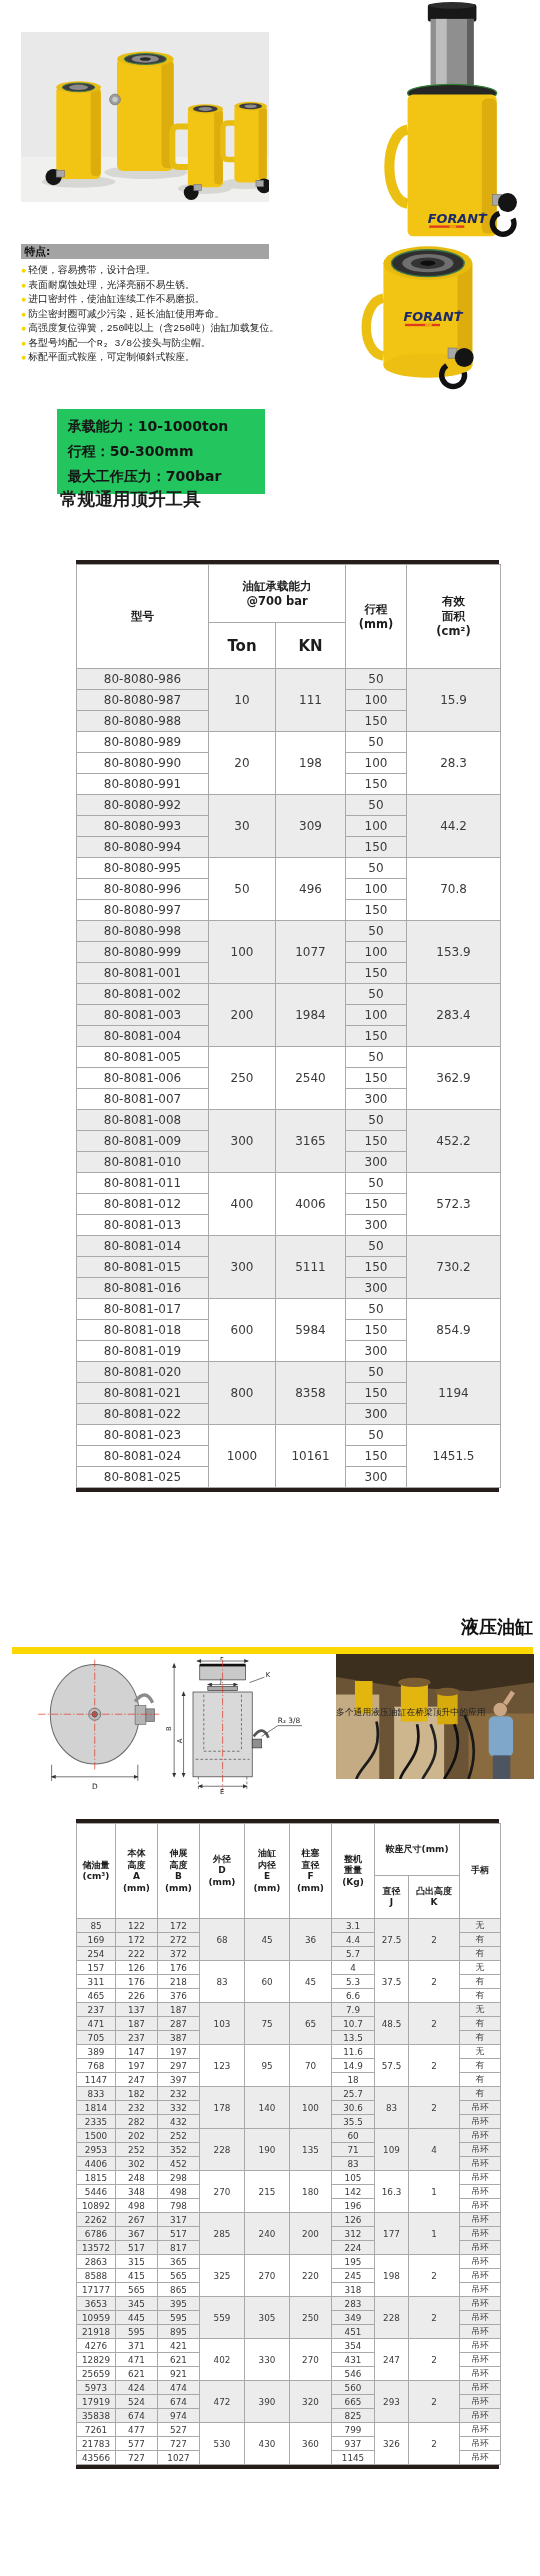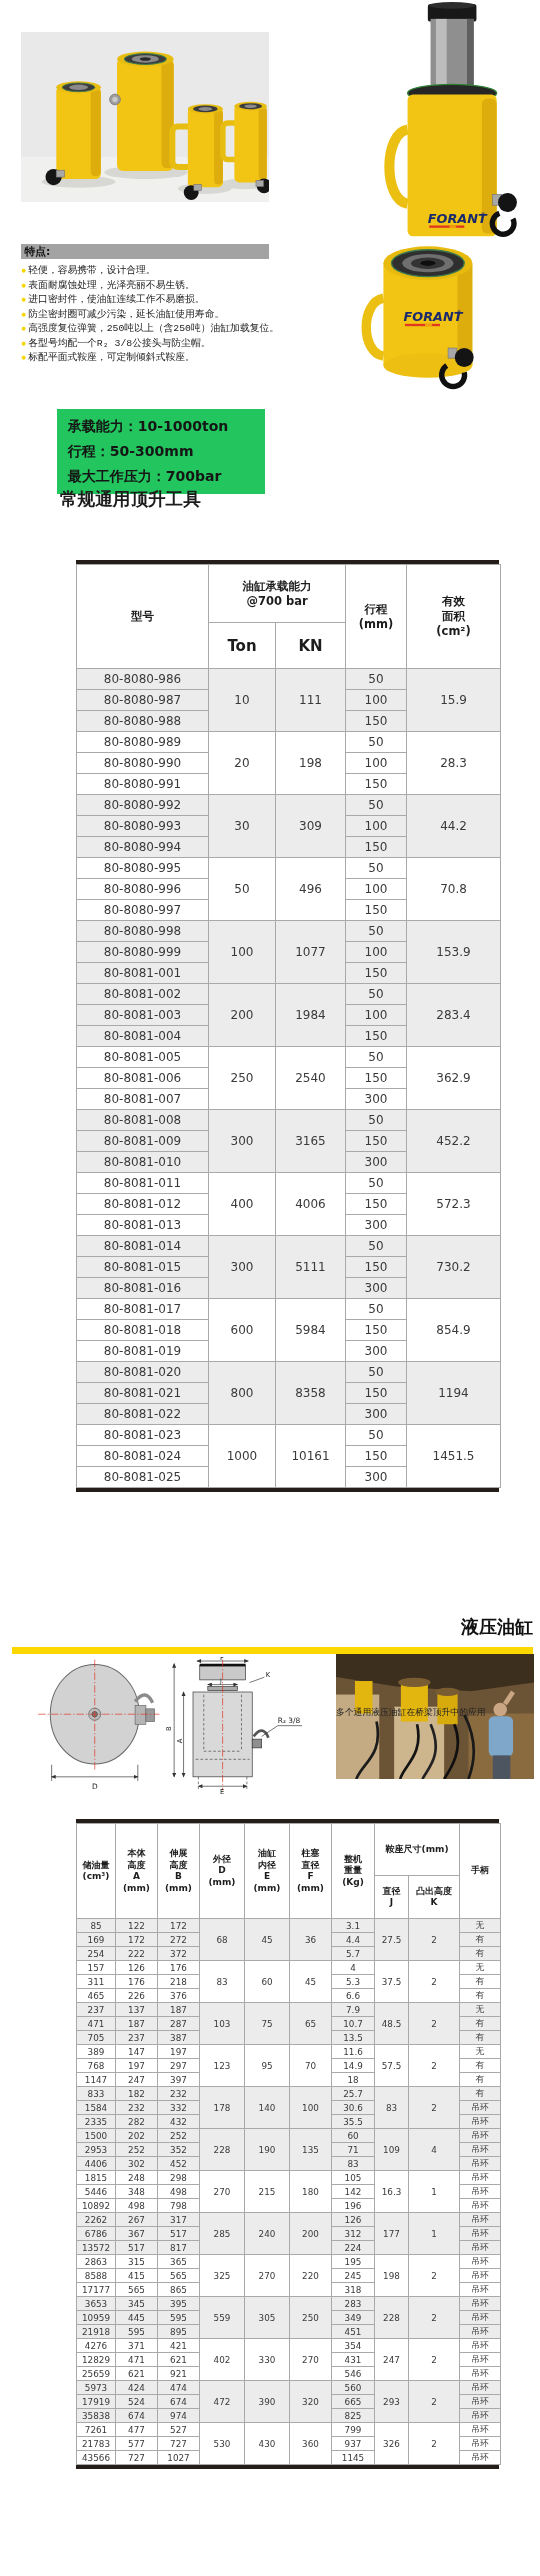--- a/index.html
+++ b/index.html
@@ -670,21 +670,21 @@
           <td>232</td>
           <td rowspan="3">178</td>
           <td rowspan="3">140</td>
           <td rowspan="3">100</td>
           <td>25.7</td>
           <td rowspan="3">83</td>
           <td rowspan="3">2</td>
           <td>有</td>
         </tr>
         <tr class="shaded">
-          <td>1584</td>
+          <td>1814</td>
           <td>232</td>
           <td>332</td>
           <td>30.6</td>
           <td>吊环</td>
         </tr>
         <tr class="shaded">
           <td>2335</td>
           <td>282</td>
           <td>432</td>
           <td>35.5</td>

